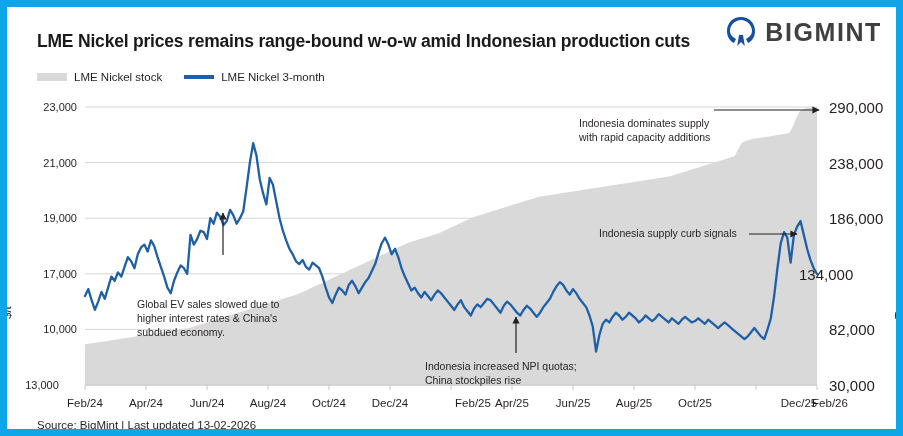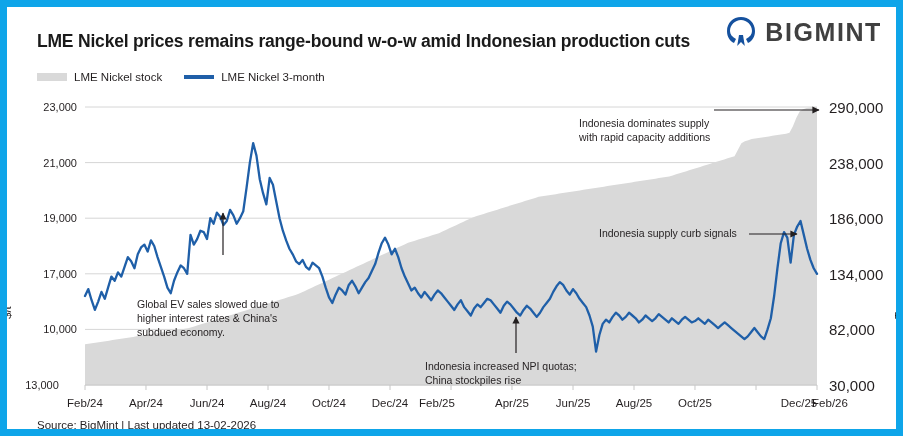--- a/index.html
+++ b/index.html
@@ -182,33 +182,33 @@
         <div class="axis-label ytick-left" style="top: 290px; left: 0px; width: 70px; text-align: center;">13,000</div>
         <div class="axis-label ytick-left" style="top: 234.4px; left: 0px; width: 70px;">10,000</div>
         <div class="axis-label ytick-left" style="top: 178.8px; left: 0px; width: 70px;">17,000</div>
         <div class="axis-label ytick-left" style="top: 123.2px; left: 0px; width: 70px;">19,000</div>
         <div class="axis-label ytick-left" style="top: 67.6px; left: 0px; width: 70px;">21,000</div>
         <div class="axis-label ytick-left" style="top: 12px; left: 0px; width: 70px;">23,000</div>
       </div>
     <div id="ticks-right">
         <div class="axis-label ytick-right" style="top: 290px; left: 822px;">30,000</div>
         <div class="axis-label ytick-right" style="top: 234.4px; left: 822px;">82,000</div>
-        <div class="axis-label ytick-right" style="top: 178.8px; left: 822px;">134,000</div>
+        <div class="axis-label ytick-right" style="top: 178.8px; left: 792px;">134,000</div>
         <div class="axis-label ytick-right" style="top: 123.2px; left: 822px;">186,000</div>
         <div class="axis-label ytick-right" style="top: 67.6px; left: 822px;">238,000</div>
         <div class="axis-label ytick-right" style="top: 12px; left: 822px;">290,000</div>
       </div>
     <div id="ticks-x">
         <div class="axis-label xtick" style="left: 78px;">Feb/24</div>
         <div class="axis-label xtick" style="left: 138.976px;">Apr/24</div>
         <div class="axis-label xtick" style="left: 200.024px;">Jun/24</div>
         <div class="axis-label xtick" style="left: 261px;">Aug/24</div>
         <div class="axis-label xtick" style="left: 321.976px;">Oct/24</div>
         <div class="axis-label xtick" style="left: 383.024px;">Dec/24</div>
-        <div class="axis-label xtick" style="left: 420px; padding-left: 20px;">Feb/25</div>
+        <div class="axis-label xtick" style="left: 456px; padding-left: 20px;">Feb/25</div>
         <div class="axis-label xtick" style="left: 504.976px;">Apr/25</div>
         <div class="axis-label xtick" style="left: 566.024px;">Jun/25</div>
         <div class="axis-label xtick" style="left: 627px;">Aug/25</div>
         <div class="axis-label xtick" style="left: 687.976px;">Oct/25</div>
         <div class="axis-label xtick" style="left: 792px;">Dec/25</div>
         <div class="axis-label xtick" style="left: 810px; padding-left: 26px;">Feb/26</div>
       </div>
     <svg id="plot-svg" width="903" height="300">
         <line x1="78" x2="810" y1="290" y2="290" stroke="#d6d6d6" stroke-width="1"></line>
         <line x1="78" x2="810" y1="234.4" y2="234.4" stroke="#d6d6d6" stroke-width="1"></line>

